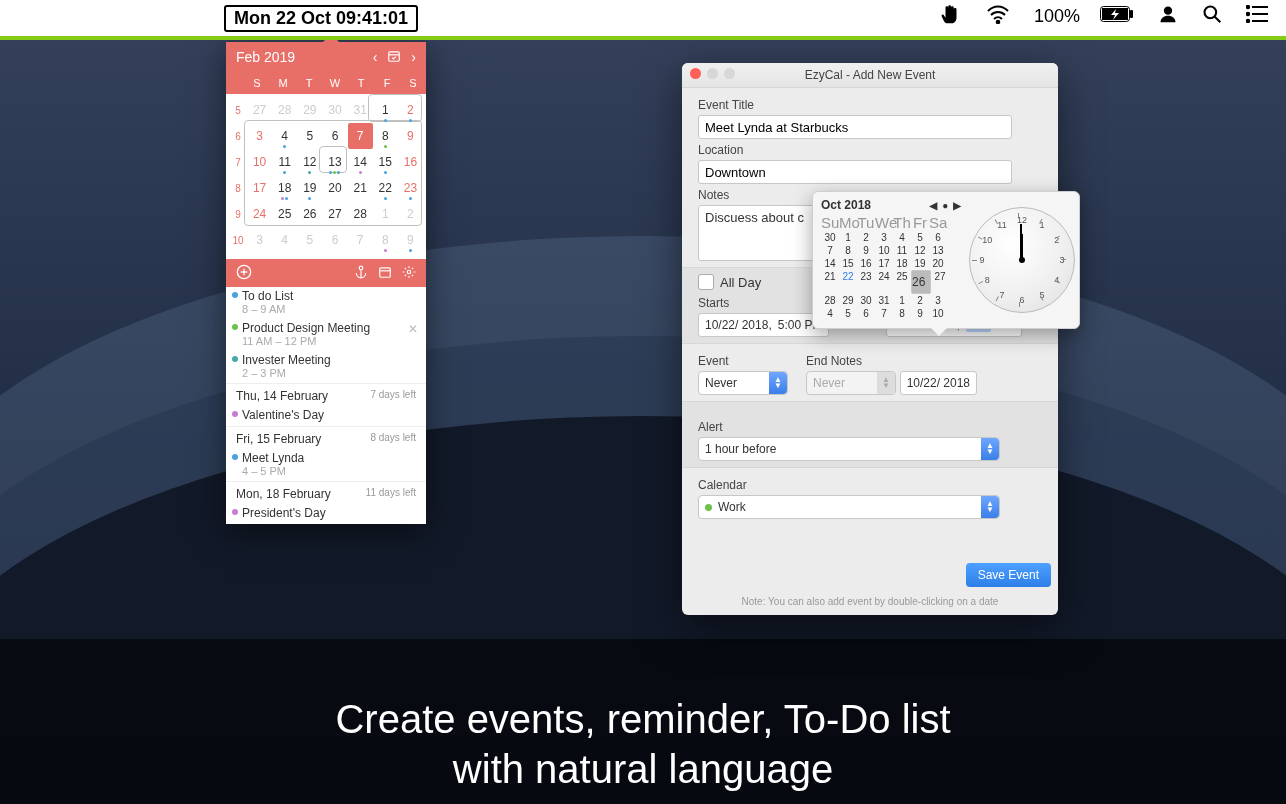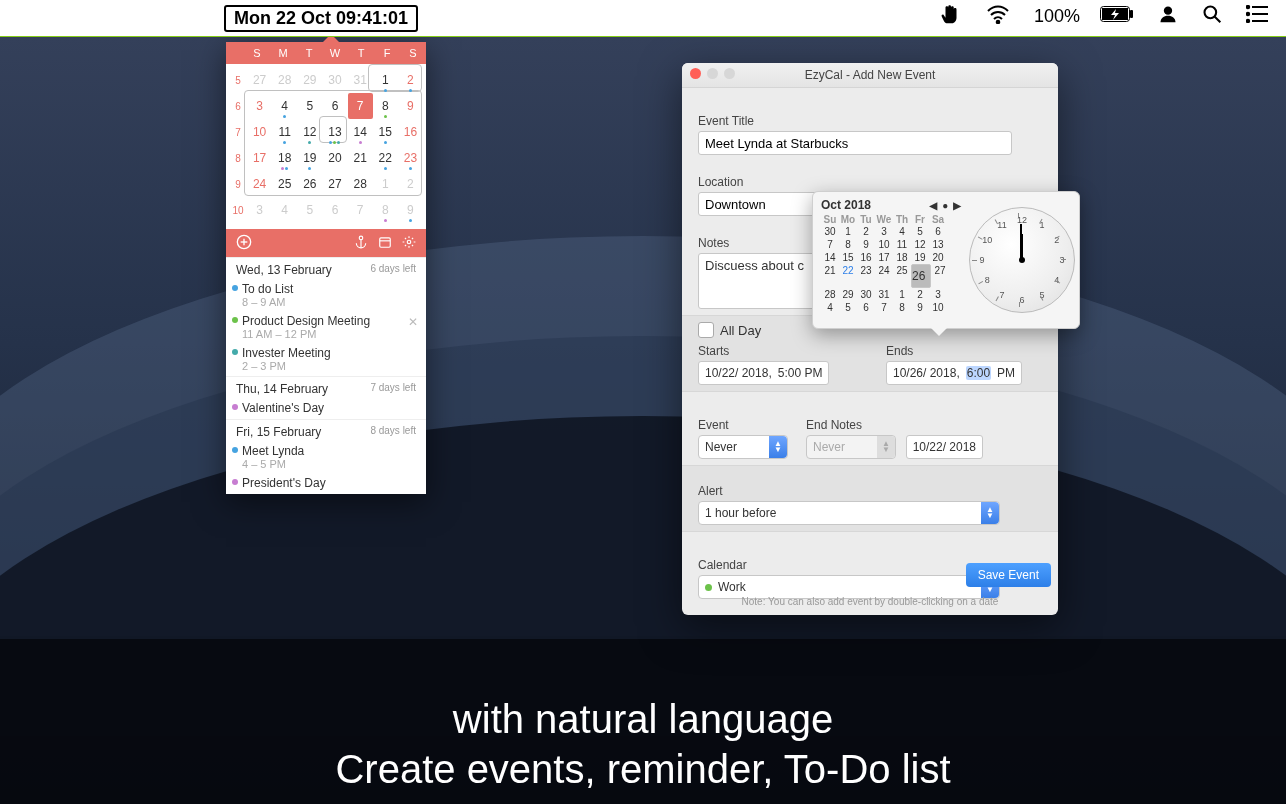--- a/index.html
+++ b/index.html
@@ -1,16 +1,16 @@
 <!DOCTYPE html>
 <html><head>
 <meta charset="utf-8">
 <style>
   html,body{margin:0;padding:0;width:1286px;height:804px;font-family:-apple-system,Helvetica,Arial,sans-serif;overflow:hidden;background:#000;}
-  .menubar{position:absolute;left:0;top:0;width:100%;height:36px;background:#fff;border-bottom:1px solid #84cc16;z-index:30;}
+  .menubar{position:absolute;left:0;top:0;width:100%;height:36px;background:#fff;border-bottom:4px solid #84cc16;z-index:30;}
   .menubar .clock-badge{position:absolute;left:224px;top:5px;border:2px solid #000;border-radius:3px;padding:1px 8px;font-size:18px;font-weight:600;}
   .menubar .right-icons{position:absolute;right:18px;top:3px;display:flex;align-items:center;gap:24px;font-size:18px;}
   .right-icons svg,.right-icons .battery-box{color:#000;}
   .wallpaper{position:absolute;left:0;top:36px;width:100%;height:calc(100% - 36px);background:linear-gradient(to bottom,#34405a 0%,#25324a 40%,#121826 100%);}
   .dune{position:absolute;left:-100px;right:-100px;height:400px;border-radius:50% 50% 0 0 / 80% 80% 0 0;}
   .dune.d1{top:200px;background:rgba(90,110,140,0.35);}
   .dune.d2{top:300px;background:rgba(40,55,80,0.6);}
   .dune.d3{top:380px;background:rgba(15,22,35,0.9);}
 
   
@@ -48,21 +48,21 @@
   .ev-item .close{position:absolute;right:8px;top:3px;color:#bbb;font-size:12px;}
 
   
   .win{position:absolute;left:682px;top:63px;width:376px;height:552px;background:#ececec;border-radius:6px;box-shadow:0 12px 40px rgba(0,0,0,0.5);z-index:15;font-size:13px;color:#333;}
   .win .titlebar{height:24px;background:linear-gradient(#f0f0f0,#e4e4e4);border-bottom:1px solid #d5d5d5;border-radius:6px 6px 0 0;display:flex;align-items:center;justify-content:center;position:relative;font-size:12px;color:#444;}
   .win .dots3{position:absolute;left:8px;top:5px;display:flex;gap:6px;}
   .win .dots3 span{width:11px;height:11px;border-radius:50%;background:#d7d7d7;}
   .win .dots3 span.r{background:#ff5f57;}
   .field-group{padding:6px 16px;}
   .field-group.section{background:#e2e2e2;border-top:1px solid #d7d7d7;border-bottom:1px solid #d7d7d7;}
-  .label{font-size:12px;color:#444;margin-bottom:3px;margin-top:20px;}
+  .label{font-size:12px;color:#444;margin-bottom:3px;margin-top:4px;}
   .tinput{width:300px;height:22px;border:1px solid #c7c7c7;border-radius:3px;background:#fff;padding:0 6px;font-size:13px;}
   .tarea{width:300px;height:46px;border:1px solid #c7c7c7;border-radius:3px;background:#fff;padding:4px 6px;font-size:13px;}
   .row-h{display:flex;align-items:center;}
   .ck{width:14px;height:14px;border:1px solid #aaa;border-radius:3px;background:#fff;margin-right:6px;}
   .dt-row{display:flex;gap:32px;margin-top:4px;}
   .dt-row .col{flex:1;}
   .dt-input{border:1px solid #c7c7c7;border-radius:3px;background:#fff;height:22px;padding:0 6px;font-size:12px;display:inline-flex;align-items:center;gap:6px;}
   .sel{display:inline-flex;align-items:center;background:#fff;border:1px solid #c7c7c7;border-radius:4px;height:22px;font-size:12px;}
   .sel .txt{padding:0 6px;flex:1;}
   .sel .btn{width:18px;height:22px;background:linear-gradient(#6fa6ff,#3a7fe8);border-radius:0 4px 4px 0;color:#fff;font-size:8px;display:flex;flex-direction:column;align-items:center;justify-content:center;line-height:6px;}
@@ -71,21 +71,21 @@
   .calendar-dot{width:7px;height:7px;border-radius:50%;background:#6cc24a;display:inline-block;margin-right:6px;}
   .save-btn{background:linear-gradient(#4da0ff,#2d7fe8);color:#fff;border:none;border-radius:4px;height:24px;padding:0 12px;font-size:12px;}
   .hint{position:absolute;bottom:8px;left:0;right:0;text-align:center;font-size:10px;color:#999;}
 
   
   .popover{position:absolute;left:812px;top:191px;width:266px;height:136px;background:#f5f5f5;border:1px solid #cfcfcf;border-radius:6px;box-shadow:0 6px 20px rgba(0,0,0,0.35);z-index:25;display:flex;font-size:10px;color:#333;}
   .popover .mini-cal{width:140px;padding:6px 4px 0 8px;}
   .mini-cal .mc-head{display:flex;align-items:center;font-size:12px;font-weight:600;margin-bottom:2px;gap:23px;}
   .mc-head .spacer{flex:1;}
   .mc-head .navs{display:flex;gap:5px;align-items:center;font-size:10px;}
-  .mc-dow{display:flex;font-size:10px;color:#999;font-weight:bold;}
+  .mc-dow{display:flex;font-size:15px;color:#999;}
   .mc-dow div,.mc-row div{width:18px;text-align:center;}
   .mc-row{display:flex;font-size:10px;line-height:13px;}
   .mc-row div.sel{background:#bbb;border-radius:2px;}
   .mc-row div.today{color:#2d7fe8;}
   .popover .clock{flex:1;display:flex;align-items:center;justify-content:center;}
   .clock-face{width:104px;height:104px;border-radius:50%;background:radial-gradient(circle at 40% 35%,#fff 0%,#eee 60%,#ddd 100%);border:1px solid #bbb;position:relative;}
   .tick{position:absolute;left:48px;top:5px;width:1px;height:5px;background:#888;transform-origin:1px 47px;}
   .num{position:absolute;font-size:9px;color:#555;transform:translate(-50%,-50%)}
   .hand{position:absolute;left:52px;top:52px;transform-origin:0 0;background:#000;}
   .pop-pointer{position:absolute;left:118px;bottom:-8px;width:0;height:0;border-left:8px solid transparent;border-right:8px solid transparent;border-top:8px solid #f5f5f5;}
@@ -149,20 +149,35 @@
 </div>
 
 <div class="wallpaper">
   <div class="dune d1"></div>
     <div class="dune d2"></div>
     <div class="dune d3"></div>
 </div>
 
 <div class="cal-widget">
   <div class="pointer"></div>
+  <div class="cal-header">
+    <span>Feb 2019</span>
+    <span class="spacer"></span>
+    <span class="nav">
+      <span>‹</span>
+      <span>
+        <svg width="14" height="14" viewBox="0 0 24 24" fill="none" stroke="#fff" stroke-width="2">
+            <rect x="3" y="5" width="18" height="16" rx="2"></rect>
+            <line x1="3" y1="10" x2="21" y2="10"></line>
+            <path d="M9 15l2 2 4-4"></path>
+          </svg>
+      </span>
+      <span>›</span>
+    </span>
+  </div>
   <div class="cal-dowrow">
     <div style="width:18px;flex:none"> </div>
     <div>S</div>
       <div>M</div>
       <div>T</div>
       <div>W</div>
       <div>T</div>
       <div>F</div>
       <div>S</div>
   </div>
@@ -378,24 +393,20 @@
     <span><svg width="14" height="14" viewBox="0 0 24 24" fill="none" stroke="#fff" stroke-width="2">
           <rect x="3" y="5" width="18" height="16" rx="2"></rect>
           <line x1="3" y1="10" x2="21" y2="10"></line>
         </svg></span>
     <span><svg width="14" height="14" viewBox="0 0 24 24" fill="none" stroke="#fff" stroke-width="2">
           <circle cx="12" cy="12" r="3"></circle>
           <path d="M12 2v3M12 19v3M4 12H1M23 12h-3M5 5l2 2M17 17l2 2M5 19l2-2M17 7l2-2"></path>
         </svg></span>
   </div>
   <div class="event-list" id="event-list">
-      <div class="ev-day">
-        <span class="left">Wed, 13 February</span>
-        <span class="right">6 days left</span>
-      </div>
       <div class="ev-item">
         <span class="dot" style="background:#46a3e0"></span>
         <div class="title">To do List</div>
         <div class="time">8 – 9 AM</div>
       </div>
       <div class="ev-item">
         <span class="dot" style="background:#6cc24a"></span>
         <div class="title">Product Design Meeting</div>
         <div class="time">11 AM – 12 PM</div>
         <span class="close">✕</span>
@@ -414,20 +425,24 @@
         <div class="title">Valentine's Day</div>
       </div>
       <div class="ev-day">
         <span class="left">Fri, 15 February</span>
         <span class="right">8 days left</span>
       </div>
       <div class="ev-item">
         <span class="dot" style="background:#46a3e0"></span>
         <div class="title">Meet Lynda</div>
         <div class="time">4 – 5 PM</div>
+      </div>
+      <div class="ev-day">
+        <span class="left">Mon, 18 February</span>
+        <span class="right">11 days left</span>
       </div>
       <div class="ev-item">
         <span class="dot" style="background:#c77dd1"></span>
         <div class="title">President's Day</div>
       </div>
     </div>
 </div>
 
 <div class="win">
   <div class="titlebar">
@@ -475,21 +490,21 @@
           <span class="txt">Never</span>
           <span class="btn">▲<br>▼</span>
         </span>
     </div>
     <div>
       <div class="label">End Notes</div>
       <span class="sel dis" style="width:88px">
           <span class="txt">Never</span>
           <span class="btn">▲<br>▼</span>
         </span>
-      <span class="dt-input" style="margin-left:6px">10/22/ 2018</span>
+      <span class="dt-input" style="">10/22/ 2018</span>
     </div>
   </div>
 
   <div class="field-group section">
     <div class="label" style="margin-top:12px">Alert</div>
     <span class="sel" style="width:300px">
         <span class="txt">1 hour before</span>
         <span class="btn">▲<br>▼</span>
       </span>
   </div>
@@ -614,15 +629,15 @@
         <div class="num" style="left: 32px; top: 17.359px;">11</div>
         <div class="tick" style="transform: rotate(330deg);"></div>
         <div class="num" style="left: 52px; top: 12px;">12</div>
       </div>
   </div>
   <div class="pop-pointer"></div>
 </div>
 
 <div class="tagline-bg"></div>
 <div class="tagline">
+  <div>Create events, reminder, To-Do list</div>
   <div>with natural language</div>
-  <div>Create events, reminder, To-Do list</div>
 </div>
 
 </body></html>

